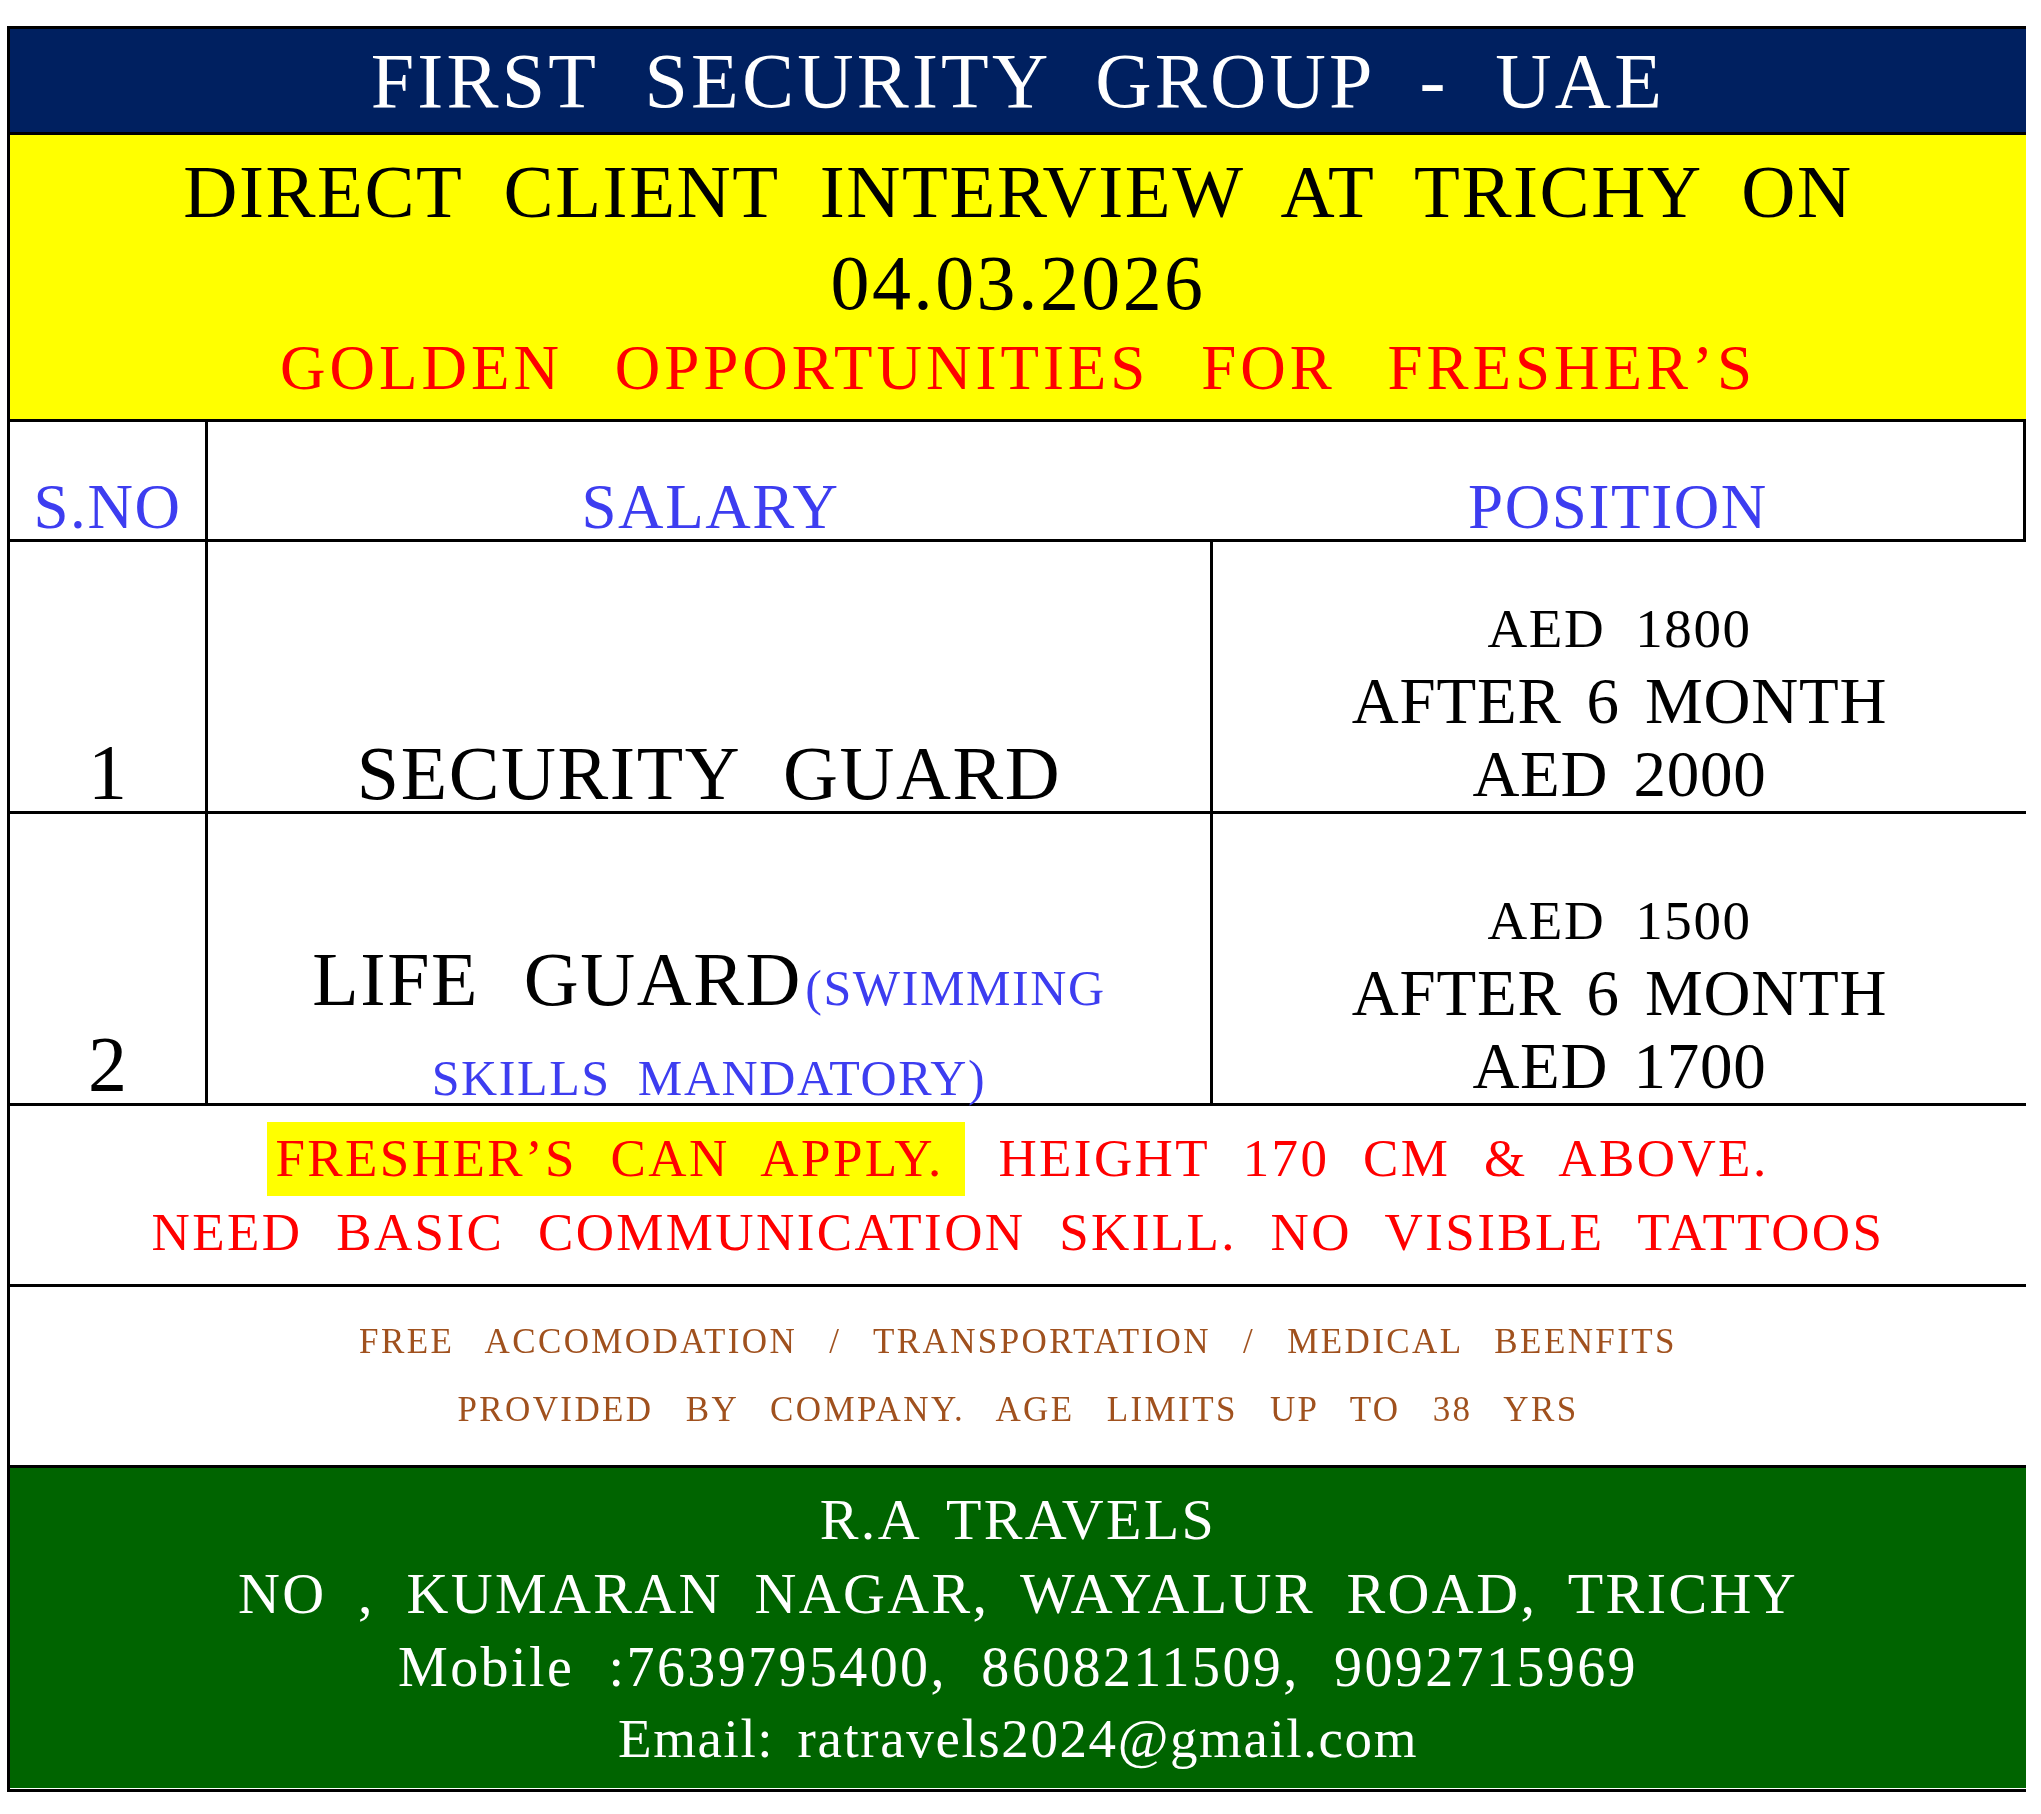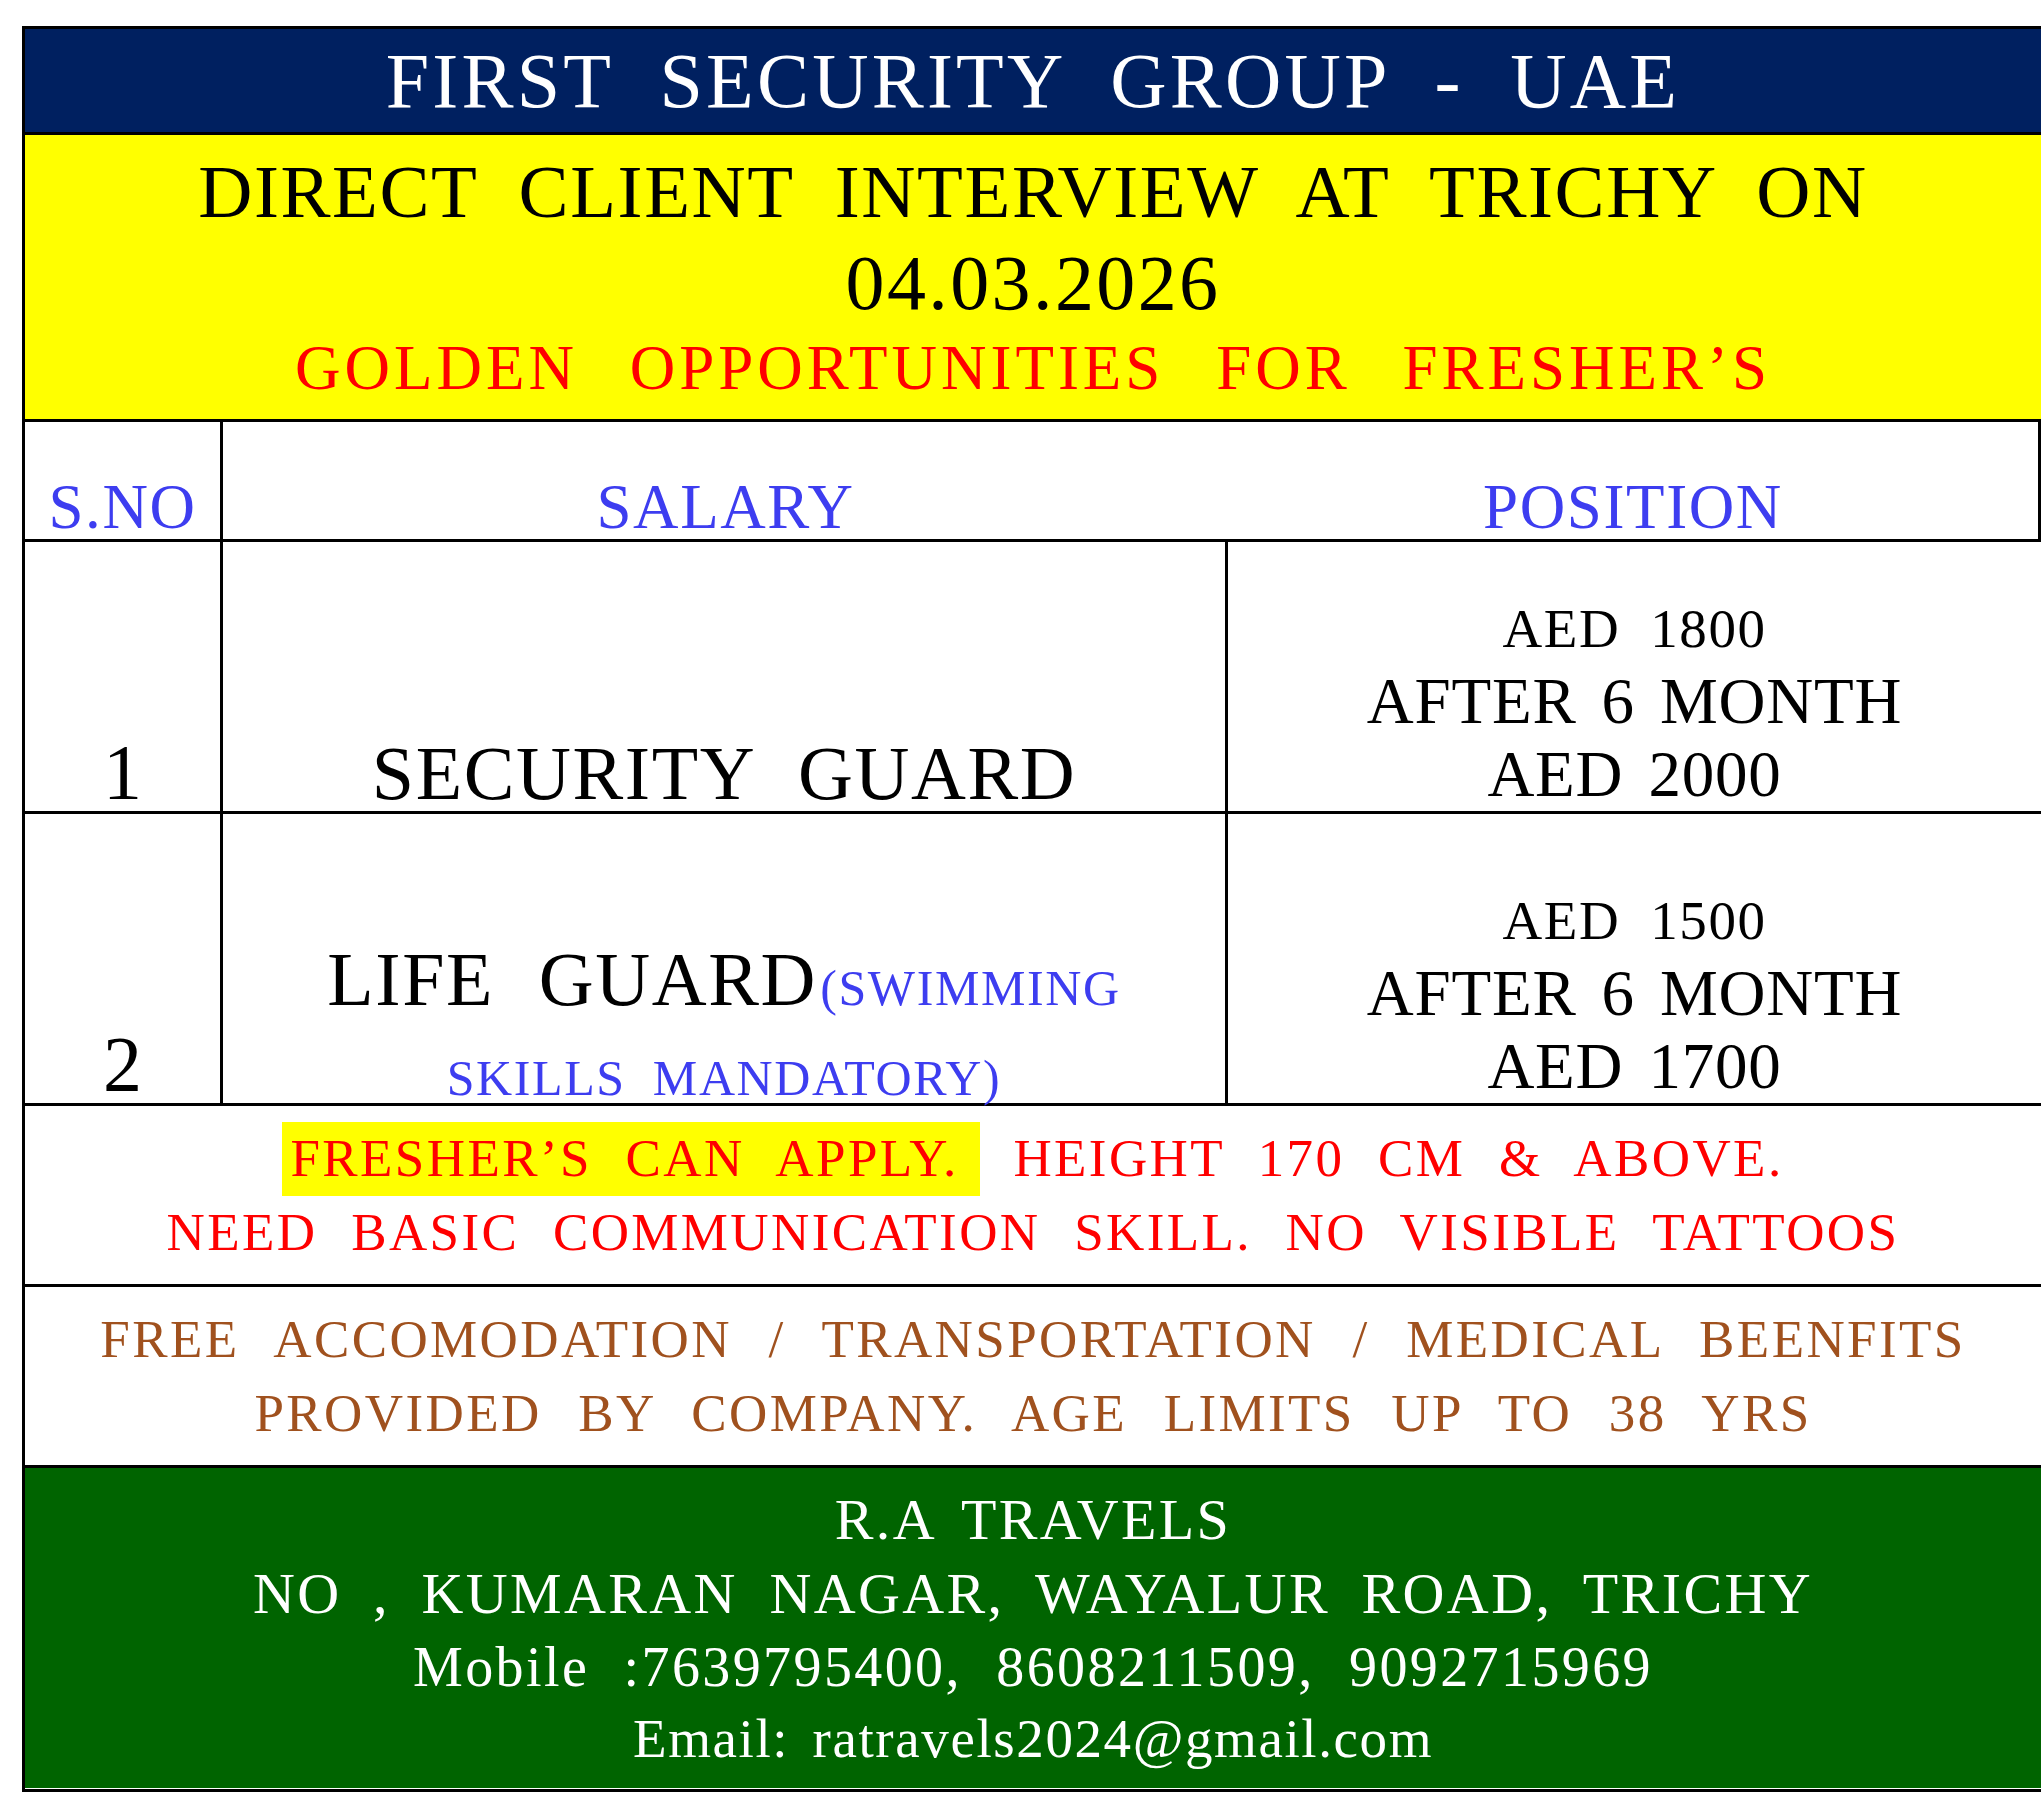--- a/index.html
+++ b/index.html
@@ -1,20 +1,20 @@
 <!DOCTYPE html>
 <html style="font-size:13px"><head>
 <meta charset="utf-8">
 <style>
   html,body{margin:0;padding:0;background:#ffffff;}
   body{width:2042px;height:1815px;position:relative;overflow:hidden;
        font-family:"Liberation Serif","DejaVu Serif",serif;color:#000;}
   *{box-sizing:border-box;}
 
-  .poster{position:absolute;left:22px;top:26px;width:2019px;height:1766px;
+  .poster{position:absolute;left:7px;top:26px;width:2019px;height:1766px;
           border:3.2px solid #000;border-right:none;display:flex;flex-direction:column;background:#fff;}
 
   .band{width:100%;display:flex;flex-direction:column;align-items:center;justify-content:space-evenly;}
 
   
   .navy{height:106px;background:#002060;border-bottom:3.2px solid #000;justify-content:center;}
   .title{color:#ffffff;font-size:78px;letter-spacing:3.2px;word-spacing:24px;line-height:1;white-space:nowrap;}
 
   
   .yellow{height:287px;background:#ffff00;border-bottom:3.2px solid #000;padding:8px 12px;}
@@ -38,21 +38,21 @@
   .sal-sub{font-size:65px;letter-spacing:0.8px;word-spacing:8px;line-height:1.12;}
   .sal-main{margin-bottom:8px;}
 
   
   .reqs{height:181px;border-bottom:3.2px solid #000;color:#ff0000;padding:6.5px 0;}
   .req-line{font-size:53px;letter-spacing:2.4px;word-spacing:18px;line-height:1.1;white-space:nowrap;}
   .hl{background:#ffff00;padding:6.5px 21px 9.7px 8px;}
 
   
   .benefits{height:181px;border-bottom:3.2px solid #000;color:#a0511e;padding:6.5px 0;}
-  .ben-line{font-size:53px;letter-spacing:2.4px;word-spacing:21px;line-height:1.1;white-space:nowrap;}
+  .ben-line{font-size:35px;letter-spacing:2.4px;word-spacing:21px;line-height:1.1;white-space:nowrap;}
 
   
   .green{height:320px;background:#006400;color:#ffffff;padding:6.5px 0;}
   .ft-company{font-size:58px;letter-spacing:2.4px;word-spacing:11.3px;line-height:1;}
   .ft-address{font-size:58px;letter-spacing:2.4px;word-spacing:14.6px;line-height:1;white-space:nowrap;}
   .ft-mobile{font-size:56px;letter-spacing:2.4px;word-spacing:18px;line-height:1;white-space:nowrap;}
   .ft-email{font-size:55px;letter-spacing:1.6px;word-spacing:8px;line-height:1;}
 </style>
 </head>
 <body>

